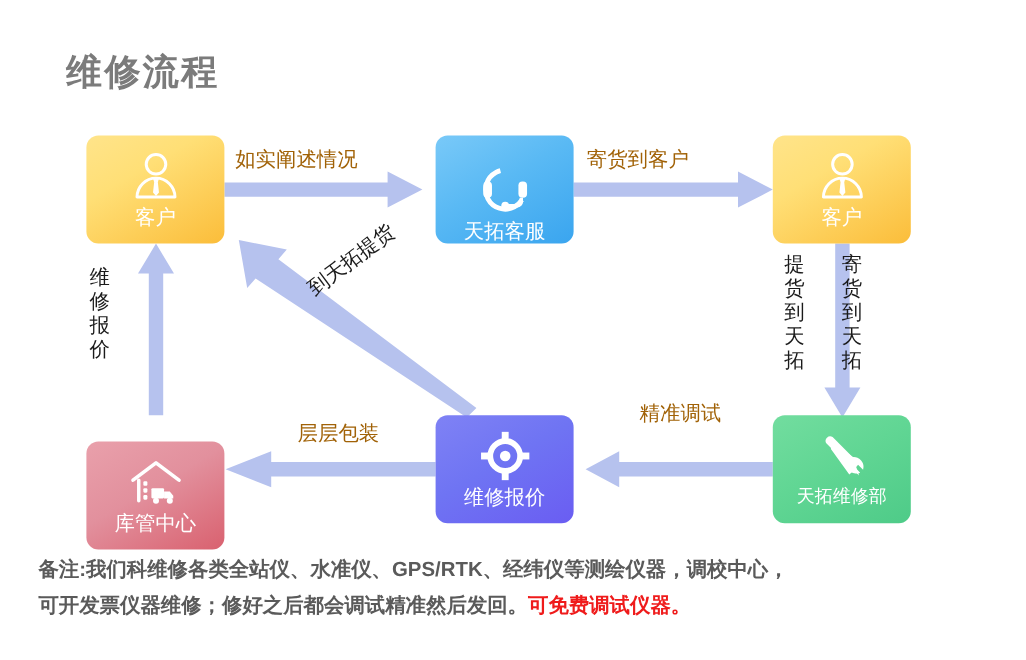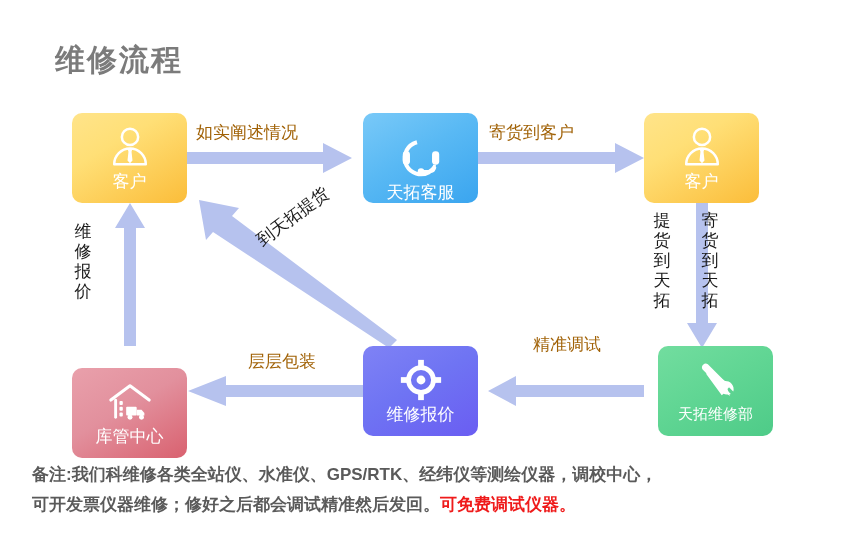--- a/index.html
+++ b/index.html
@@ -42,21 +42,21 @@
     white-space: nowrap;
     line-height: 1.2;
   }
   .node.small-label .node-label { font-size: 15px; }
 
   .n-customer1 { left: 72px;  top: 113px; background: linear-gradient(150deg,#ffe48a 0%, #ffdf76 35%, #fbbd3a 100%); }
   .n-service   { left: 363px; top: 113px; background: linear-gradient(150deg,#79c9f8 0%, #59b9f4 45%, #3aa5ef 100%); justify-content: flex-end; }
   .n-customer2 { left: 644px; top: 113px; background: linear-gradient(150deg,#ffe48a 0%, #ffdf76 35%, #fbbd3a 100%); }
   .n-warehouse { left: 72px;  top: 346px; background: linear-gradient(150deg,#e9a0ab 0%, #e2909d 45%, #d9616f 100%); margin-top: 22px; }
   .n-calib     { left: 363px; top: 346px; background: linear-gradient(150deg,#7f82f5 0%, #6f74f3 45%, #6a5df2 100%); }
-  .n-repair    { left: 644px; top: 346px; background: linear-gradient(150deg,#72dd9f 0%, #61d694 45%, #4ecb88 100%); margin-left: 14px; }
+  .n-repair    { left: 644px; top: 346px; background: linear-gradient(150deg,#72dd9f 0%, #61d694 45%, #4ecb88 100%); }
 
   
   #arrow-layer { position: absolute; left:0; top:0; width:855px; height:550px; z-index: 2; }
 
   
   .lbl {
     position: absolute;
     font-size: 17px;
     color: #a16207;
     white-space: nowrap;

